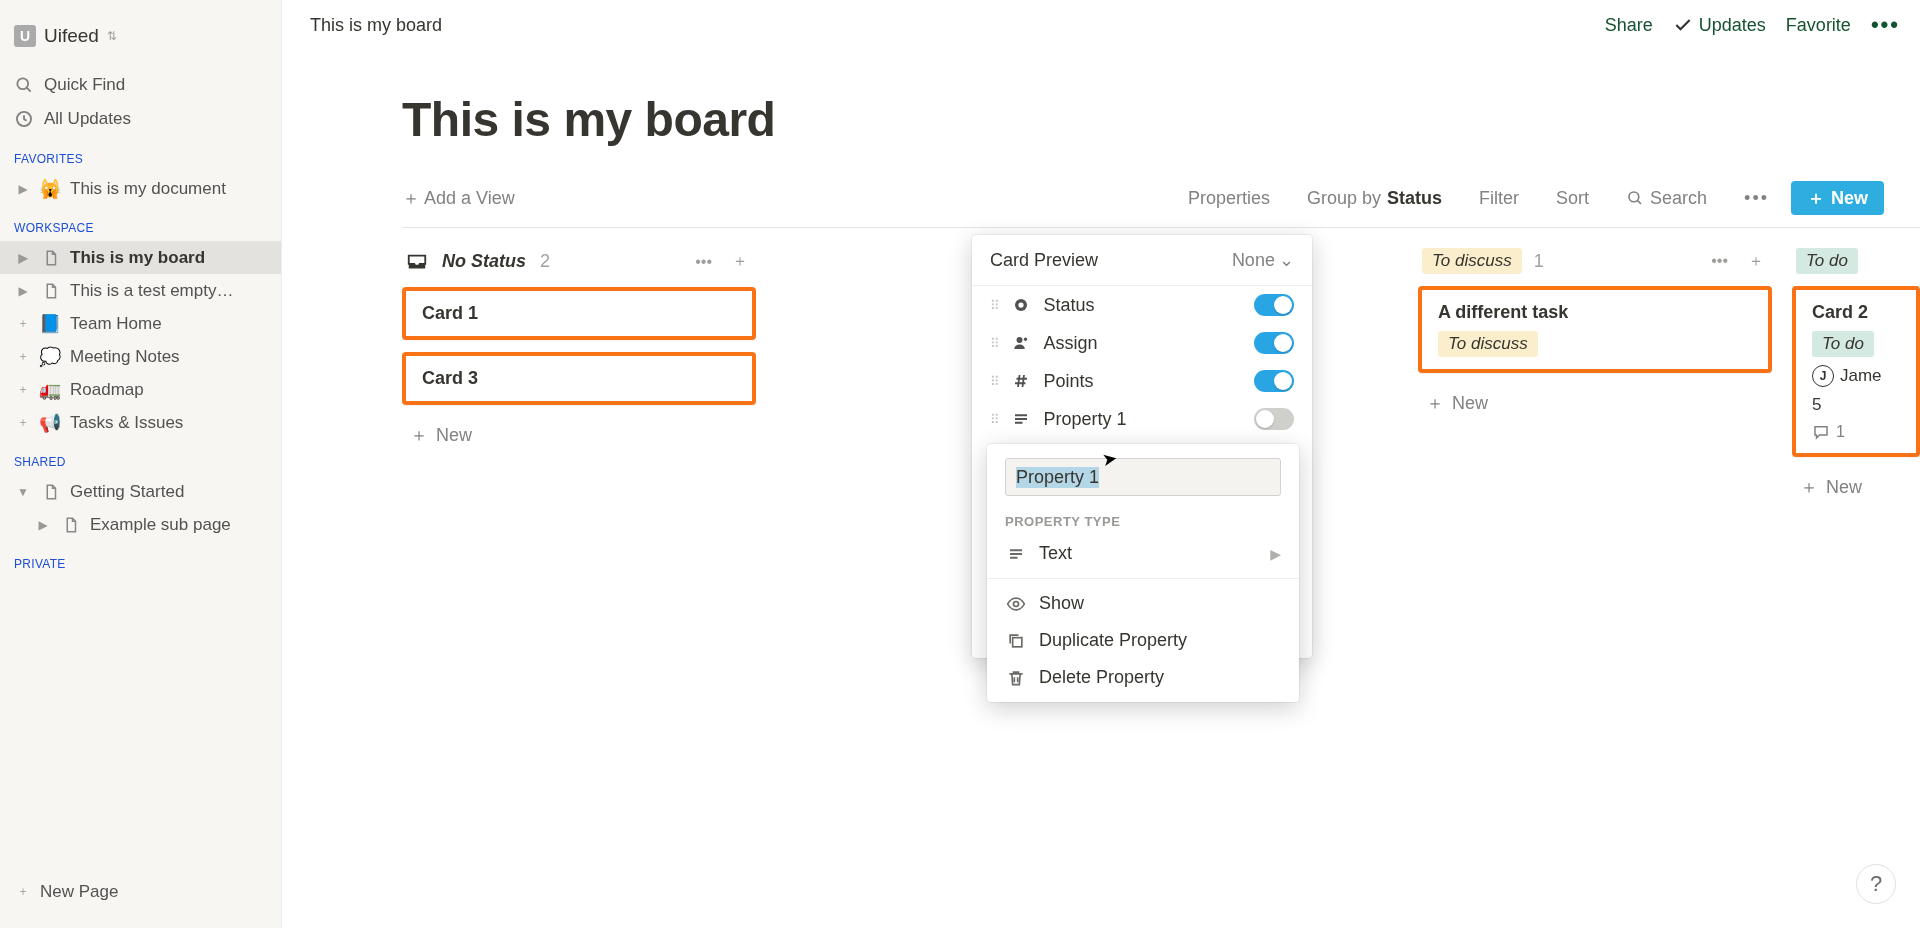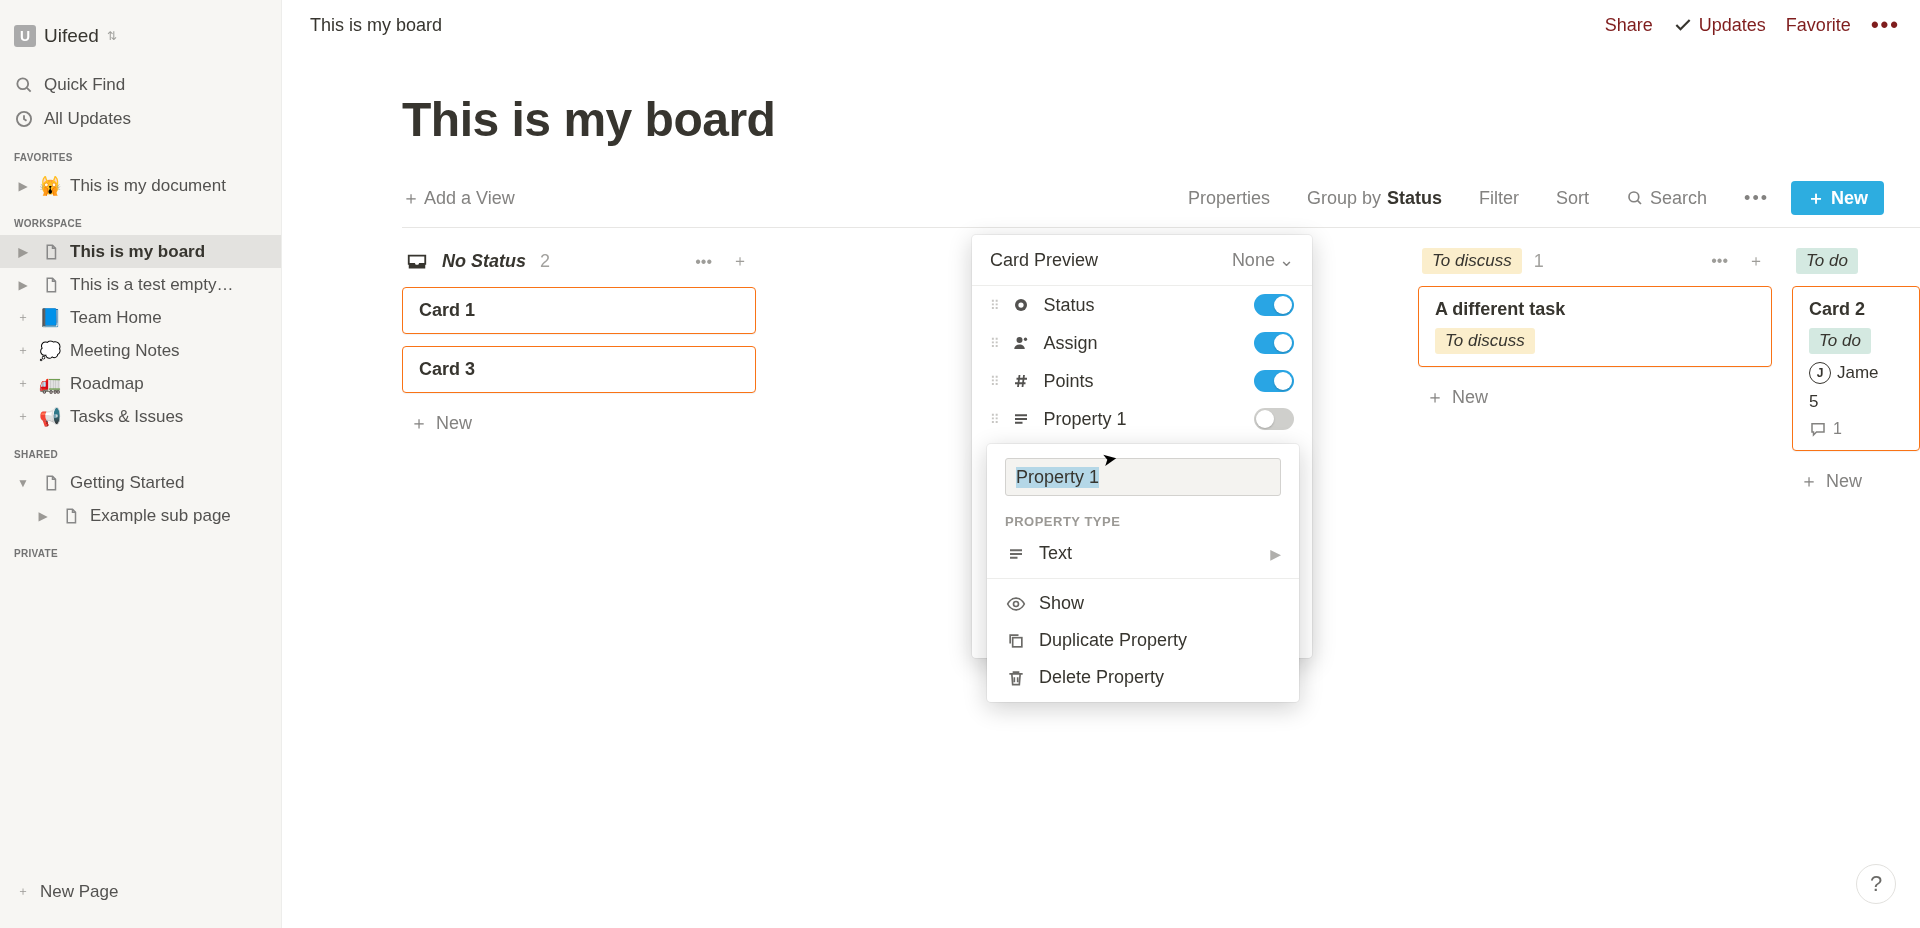--- a/index.html
+++ b/index.html
@@ -4,54 +4,54 @@
 <style>
   * { box-sizing: border-box; margin: 0; padding: 0; }
   html, body { height: 100%; font-family: -apple-system, BlinkMacSystemFont, "Segoe UI", Helvetica, Arial, sans-serif; color: #37352f; font-size: 16px; overflow: hidden; }
   .app { display: flex; width: 100%; height: 100%; background: #fff; }
   
   .sidebar { width: 282px; flex-shrink: 0; background: #f7f6f3; display: flex; flex-direction: column; padding-top: 14px; border-right: 1px solid #ededeb; }
   .sb-row { display: flex; align-items: center; height: 34px; padding: 0 14px; gap: 10px; color: #535250; cursor: pointer; font-size: 17px; }
   .sb-workspace { display: flex; align-items: center; gap: 8px; height: 36px; margin: 4px 10px 14px; padding: 0 4px; font-weight: 500; font-size: 19px; }
   .sb-workspace .ws-icon { width: 22px; height: 22px; background: #aaa; color: #fff; display:flex; align-items:center; justify-content:center; border-radius:3px; font-size:14px; font-weight:600;}
   .sb-workspace .updown { color:#9e9e9a; font-size:12px; }
-  .sb-section-title { font-size: 10px; font-weight: 700; color: #737373; letter-spacing: .3px; padding: 16px 14px 6px; }
+  .sb-section-title { font-size: 12px; font-weight: 400; color: #1d4ed8; letter-spacing: .3px; padding: 16px 14px 6px; }
   .sb-item { display:flex; align-items:center; height:33px; padding:0 14px; gap:8px; cursor:pointer; font-size:17px; color:#535250; }
   .sb-item.active { background: rgba(55,53,47,0.1); font-weight:600; color:#37352f;}
   .sb-item .tw { width:18px; display:flex; justify-content:center; color:#9b9995; font-size:12px;}
   .sb-item .pg-icon { width:22px; display:flex; justify-content:center; font-size:18px; color:#888;}
   .sb-item .lbl { white-space:nowrap; overflow:hidden; text-overflow:ellipsis; flex:1;}
   .sb-item.level2 { padding-left: 34px; }
   .sb-bottom { margin-top:auto; padding-bottom:20px;}
   
   .main { flex: 1; display: flex; flex-direction: column; min-width:0; position:relative;}
   .topbar { display:flex; align-items:center; height:50px; padding:0 20px 0 28px; gap:20px;}
   .topbar .breadcrumb { font-size:18px; color:#37352f; cursor:pointer;}
   .topbar .spacer { flex:1;}
-  .topbar .tb-act { font-size:18px; color:#7f1d1d; cursor:pointer; display:flex; align-items:center; gap:6px;}
+  .topbar .tb-act { font-size:18px; color:#14532d; cursor:pointer; display:flex; align-items:center; gap:6px;}
   .content { padding: 42px 0 0 120px; display:flex; flex-direction:column; min-width:0; flex:1;}
   .page-title { font-size: 48px; font-weight: 800; letter-spacing: -0.5px; margin-bottom: 34px;}
   .view-bar { display:flex; align-items:center; gap:22px; padding-right:36px; border-bottom:1px solid #e7e6e4; padding-bottom:12px; margin-right:0;}
   .view-bar .add-view { color:#838280; font-size:18px; cursor:pointer;}
   .view-bar .vb-spacer { flex:1;}
   .view-bar .vb-act { color:#838280; font-size:18px; cursor:pointer; display:flex; align-items:center; gap:6px;margin-left:15px;}
   .view-bar .group-by strong { color:#37352f; font-weight:600;}
   .new-btn { background:#2dade0; color:#fff; font-weight:600; font-size:18px; padding:5px 16px; border-radius:4px; display:flex; align-items:center; gap:6px; cursor:pointer;}
   .board-wrap { display:flex; gap:20px; padding-top:20px; overflow:hidden;}
   .col { width: 354px; flex-shrink:0; display:flex; flex-direction:column; gap:12px;}
   .col-head { display:flex; align-items:center; gap:12px; padding:0 4px;}
   .col-head .label { font-size:18px; font-weight:500; padding:2px 2px;}
   .col-head .count { color:#a2a19e; font-size:18px;}
   .col-head .spacer {flex:1;}
   .col-head .ha { color:#9e9d99; font-size:16px; cursor:pointer; padding:0 4px;}
   .tag { display:inline-block; padding:2px 10px; border-radius:3px; font-size:17px; line-height:1.3;font-style:italic;}
   .tag.nostatus { font-weight:600;}
   .tag.discuss { background:#fbeecc;}
   .tag.todo { background:#d4e9e1;}
-  .card { background:#fff; border:1px solid #f97316; box-shadow:0 1px 1px rgba(15,15,15,0.05); border-radius:4px; padding:12px 16px; font-size:18px; font-weight:600; color:#37352f; cursor:pointer; display:flex; flex-direction:column; gap:8px;}
+  .card { background:#fff; border:4px solid #f97316; box-shadow:0 1px 1px rgba(15,15,15,0.05); border-radius:4px; padding:12px 16px; font-size:18px; font-weight:600; color:#37352f; cursor:pointer; display:flex; flex-direction:column; gap:8px;}
   .card .meta-row { display:flex; align-items:center; gap:6px; font-weight:400; font-size:17px; color:#37352f;}
   .avatar-sm { width:22px; height:22px; border:1.5px solid #37352f; border-radius:50%; display:flex; align-items:center; justify-content:center; font-size:12px; font-weight:600;}
   .card .comment-row { display:flex; align-items:center; gap:6px; color:#838280; font-size:16px; font-weight:400;}
   .col-new { color:#838280; font-size:18px; cursor:pointer; display:flex; align-items:center; gap:8px; padding:6px 8px;}
   
   .popup-a { position:absolute; top:235px; left:690px; width:340px; background:#fff; border-radius:4px; box-shadow:0 0 0 1px rgba(15,15,15,0.05), 0 6px 24px rgba(15,15,15,0.2); z-index:30;}
   .popup-a .hdr { display:flex; align-items:center; justify-content:space-between; padding:14px 18px; font-size:18px;}
   .popup-a .hdr .none { color:#838280; cursor:pointer; display:flex; align-items:center; gap:4px;}
   .popup-a .sep { height:1px; background:#ededeb;}
   .prop-row { display:flex; align-items:center; gap:12px; padding:8px 18px; font-size:18px;}

